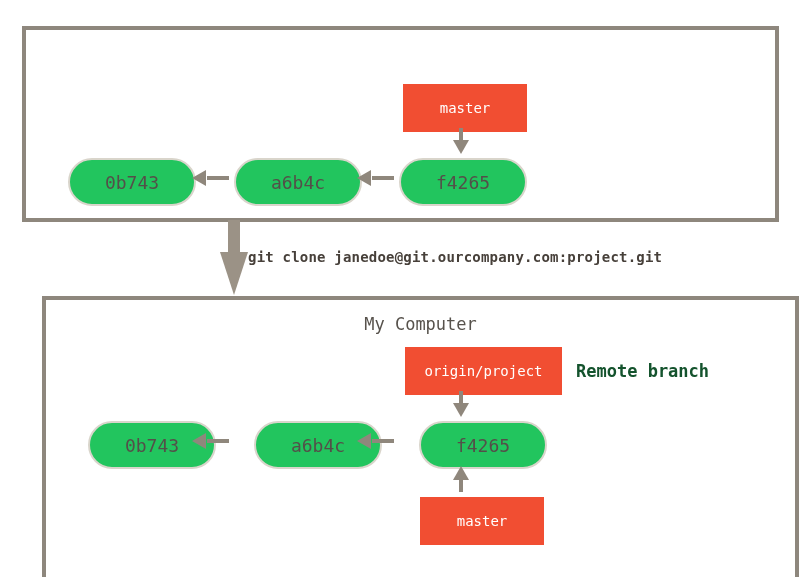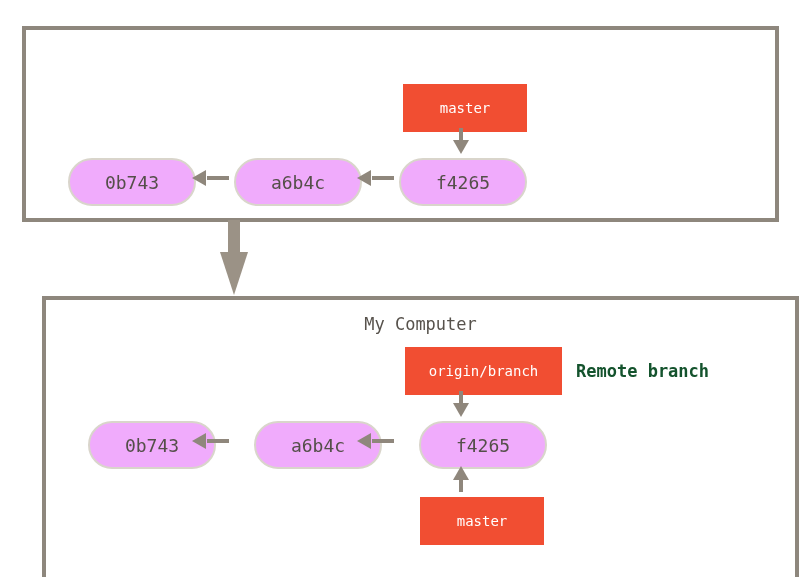--- a/index.html
+++ b/index.html
@@ -41,21 +41,21 @@
     display: flex;
     align-items: center;
     justify-content: center;
     white-space: nowrap;
   }
   .pill {
     position: absolute;
     box-sizing: border-box;
     width: 128px;
     height: 48px;
-    background: #f0abfc;
+    background: #22c55e;
     border: 2px solid #d9d5cb;
     border-radius: 24px;
     display: flex;
     align-items: center;
     justify-content: center;
     font-size: 18px;
     color: #544f49;
   }
   .annotation {
     position: absolute;
@@ -91,25 +91,26 @@
 
   <div class="box box-server">
 
     <div class="branch" style="left:377px; top:54px; width:124px; height:48px;">master</div>
 
     <div class="pill" style="left:42px; top:128px;">0b743</div>
     <div class="pill" style="left:208px; top:128px;">a6b4c</div>
     <div class="pill" style="left:373px; top:128px;">f4265</div>
   </div>
 
+  <div class="command">git clone janedoe@git.ourcompany.com:project.git</div>
 
   <div class="box box-local">
     <div class="box-title" style="top:14px">My Computer</div>
 
-    <div class="branch" style="left:359px; top:47px; width:157px; height:48px;">origin/branch</div>
+    <div class="branch" style="left:359px; top:47px; width:157px; height:48px;">origin/project</div>
     <div class="annotation" style="left:530px; top:61px;">Remote branch</div>
 
     <div class="pill" style="left:42px; top:121px;">0b743</div>
     <div class="pill" style="left:208px; top:121px;">a6b4c</div>
     <div class="pill" style="left:373px; top:121px;">f4265</div>
 
     <div class="branch" style="left:374px; top:197px; width:124px; height:48px;">master</div>
   </div>
 
   <svg class="arrows" viewBox="0 0 800 577">

